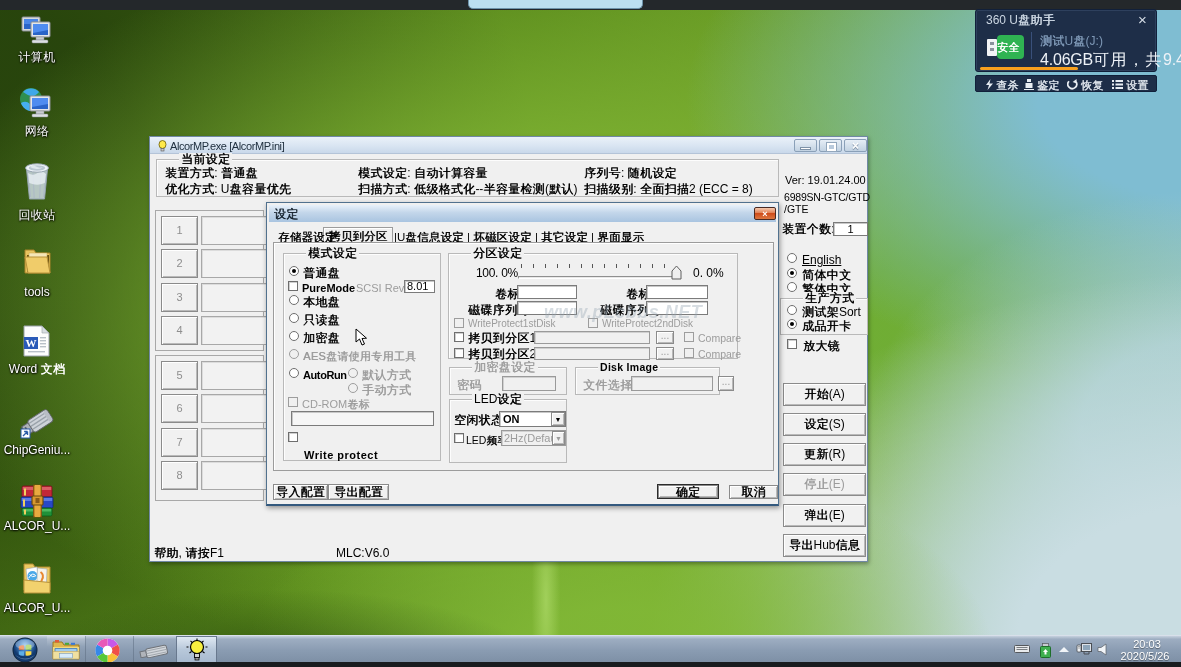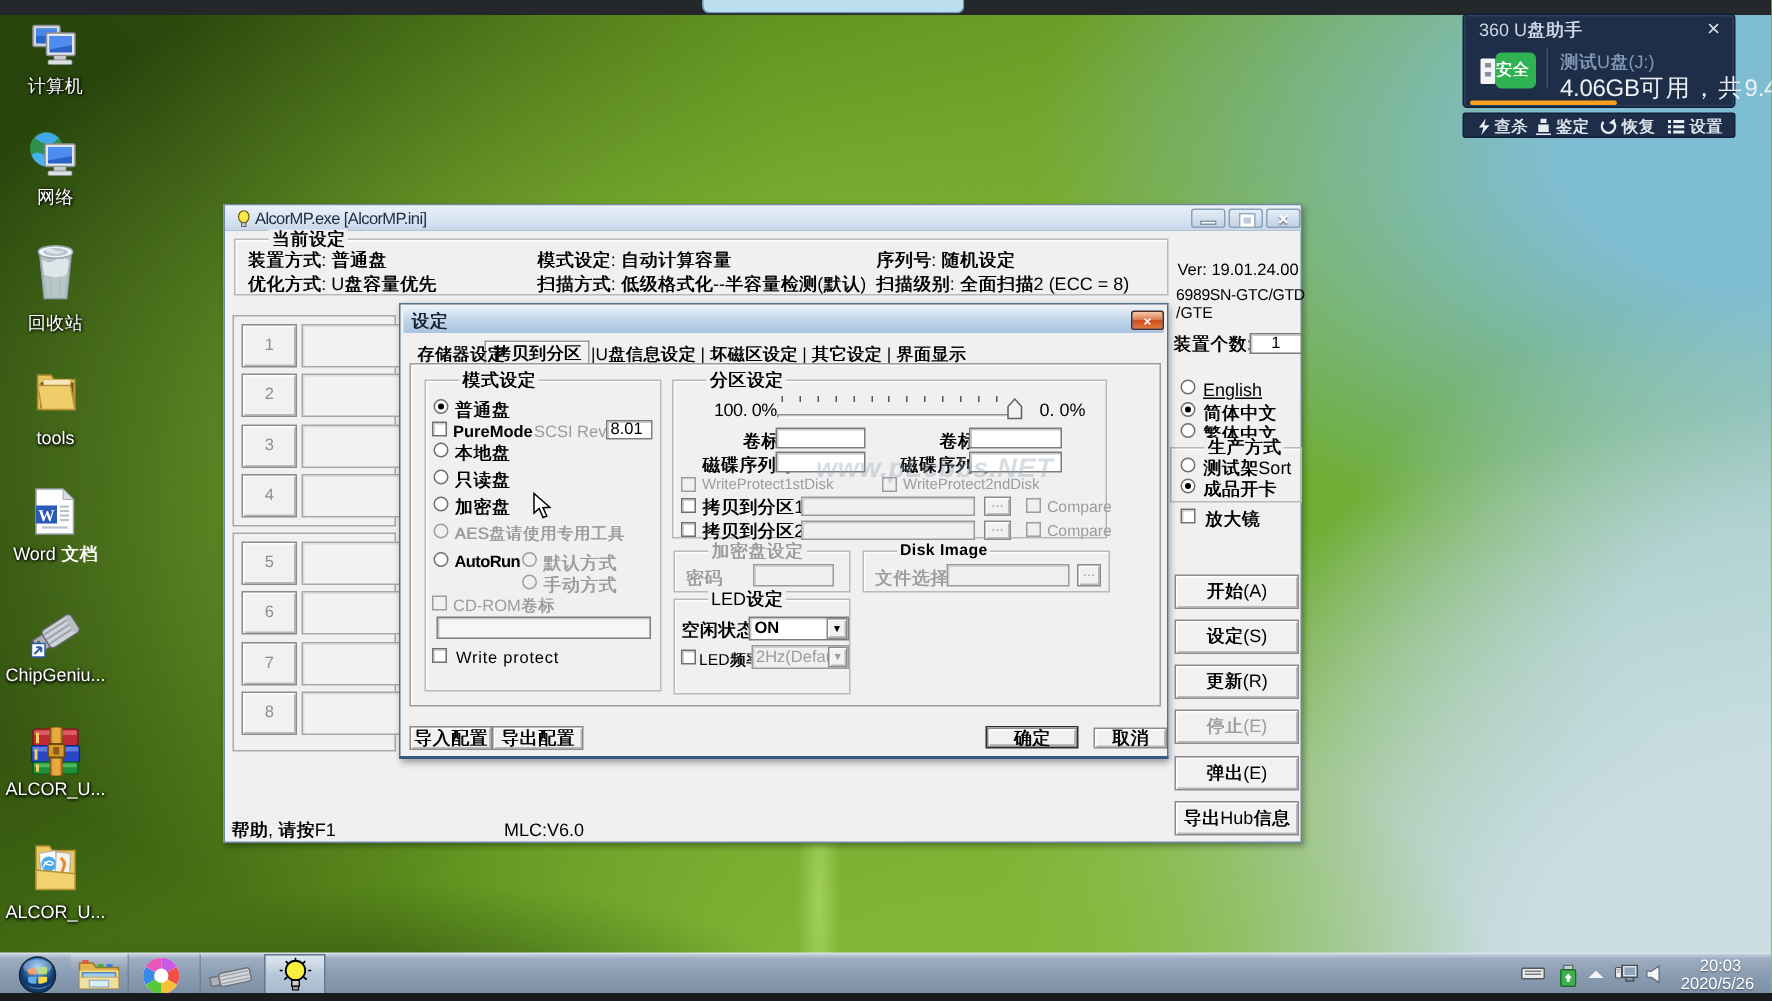--- a/index.html
+++ b/index.html
@@ -310,21 +310,21 @@
   <div class="abs rb" style="left:5px;top:114px"></div>
       <div class="abs lbl" style="left:19px;top:115px;font-size:11px;font-weight:bold;letter-spacing:-.4px">AutoRun</div>
   <div class="abs rbg" style="left:64px;top:114px"></div>
       <div class="abs lbl cj gray" style="left:78px;top:115px">默认方式</div>
   <div class="abs rbg" style="left:64px;top:129px"></div>
       <div class="abs lbl cj gray" style="left:78px;top:130px">手动方式</div>
   <div class="abs cbg" style="left:4px;top:143px"></div>
       <div class="abs lbl gray" style="left:18px;top:144px;font-size:11px">CD-ROM<span class="cj">卷标</span></div>
   <div class="abs tb" style="left:7px;top:157px;width:143px;height:15px;background:#f6f6f6"></div>
   <div class="abs cb" style="left:4px;top:178px"></div>
-      <div class="abs lbl" style="left:20px;top:179px;font-weight:normal;font-size:11px;letter-spacing:.5px">Write protect</div>
+      <div class="abs lbl" style="left:20px;top:195px;font-weight:bold;font-size:11px;letter-spacing:.5px">Write protect</div>
  </div>
 
  <div class="abs grp" style="left:181px;top:50px;width:290px;height:106px">
   <div class="glab lbl cj">分区设定</div>
   <div class="abs lbl" style="left:27px;top:13px;letter-spacing:-.3px">100. 0%</div>
   <div id="ticks">
         <div class="abs tick" style="left:72.0px;top:10px"></div>
         <div class="abs tick" style="left:83.9px;top:10px"></div>
         <div class="abs tick" style="left:95.8px;top:10px"></div>
         <div class="abs tick" style="left:107.7px;top:10px"></div>
@@ -369,21 +369,21 @@
       <div class="abs lbl gray" style="left:249px;top:94px;font-size:10.5px">Compare</div>
   <div class="abs lbl" style="left:95px;top:52px;color:rgba(150,165,180,.38);font-size:18px;font-weight:bold;font-style:italic;letter-spacing:.5px">www.pLcbbs.NET</div>
  </div>
 
  <div class="abs grp" style="left:182px;top:164px;width:118px;height:28px">
   <div class="glab lbl cj gray">加密盘设定</div>
   <div class="abs lbl cj gray" style="left:7px;top:11px">密码</div>
   <div class="abs tbg" style="left:52px;top:8px;width:54px;height:15px"></div>
  </div>
 
- <div class="abs grp" style="left:308px;top:164px;width:165px;height:28px">
+ <div class="abs grp" style="left:308px;top:164px;width:145px;height:28px">
   <div class="glab lbl" style="font-weight:bold;font-size:10.5px;letter-spacing:.3px">Disk Image</div>
   <div class="abs lbl cj gray" style="left:7px;top:11px">文件选择</div>
   <div class="abs tbg" style="left:55px;top:8px;width:82px;height:15px"></div>
   <div class="abs btn gray" style="left:142px;top:8px;width:16px;height:15px;line-height:9px;font-size:10px">...</div>
  </div>
 
  <div class="abs grp" style="left:182px;top:196px;width:118px;height:64px">
   <div class="glab lbl">LED<span class="cj">设定</span></div>
   <div class="abs lbl cj" style="left:4px;top:14px">空闲状态</div>
   <div class="abs tb" style="left:49px;top:11px;width:67px;height:16px;line-height:14px;padding-left:3px;font-size:11px;font-weight:bold">ON</div>

